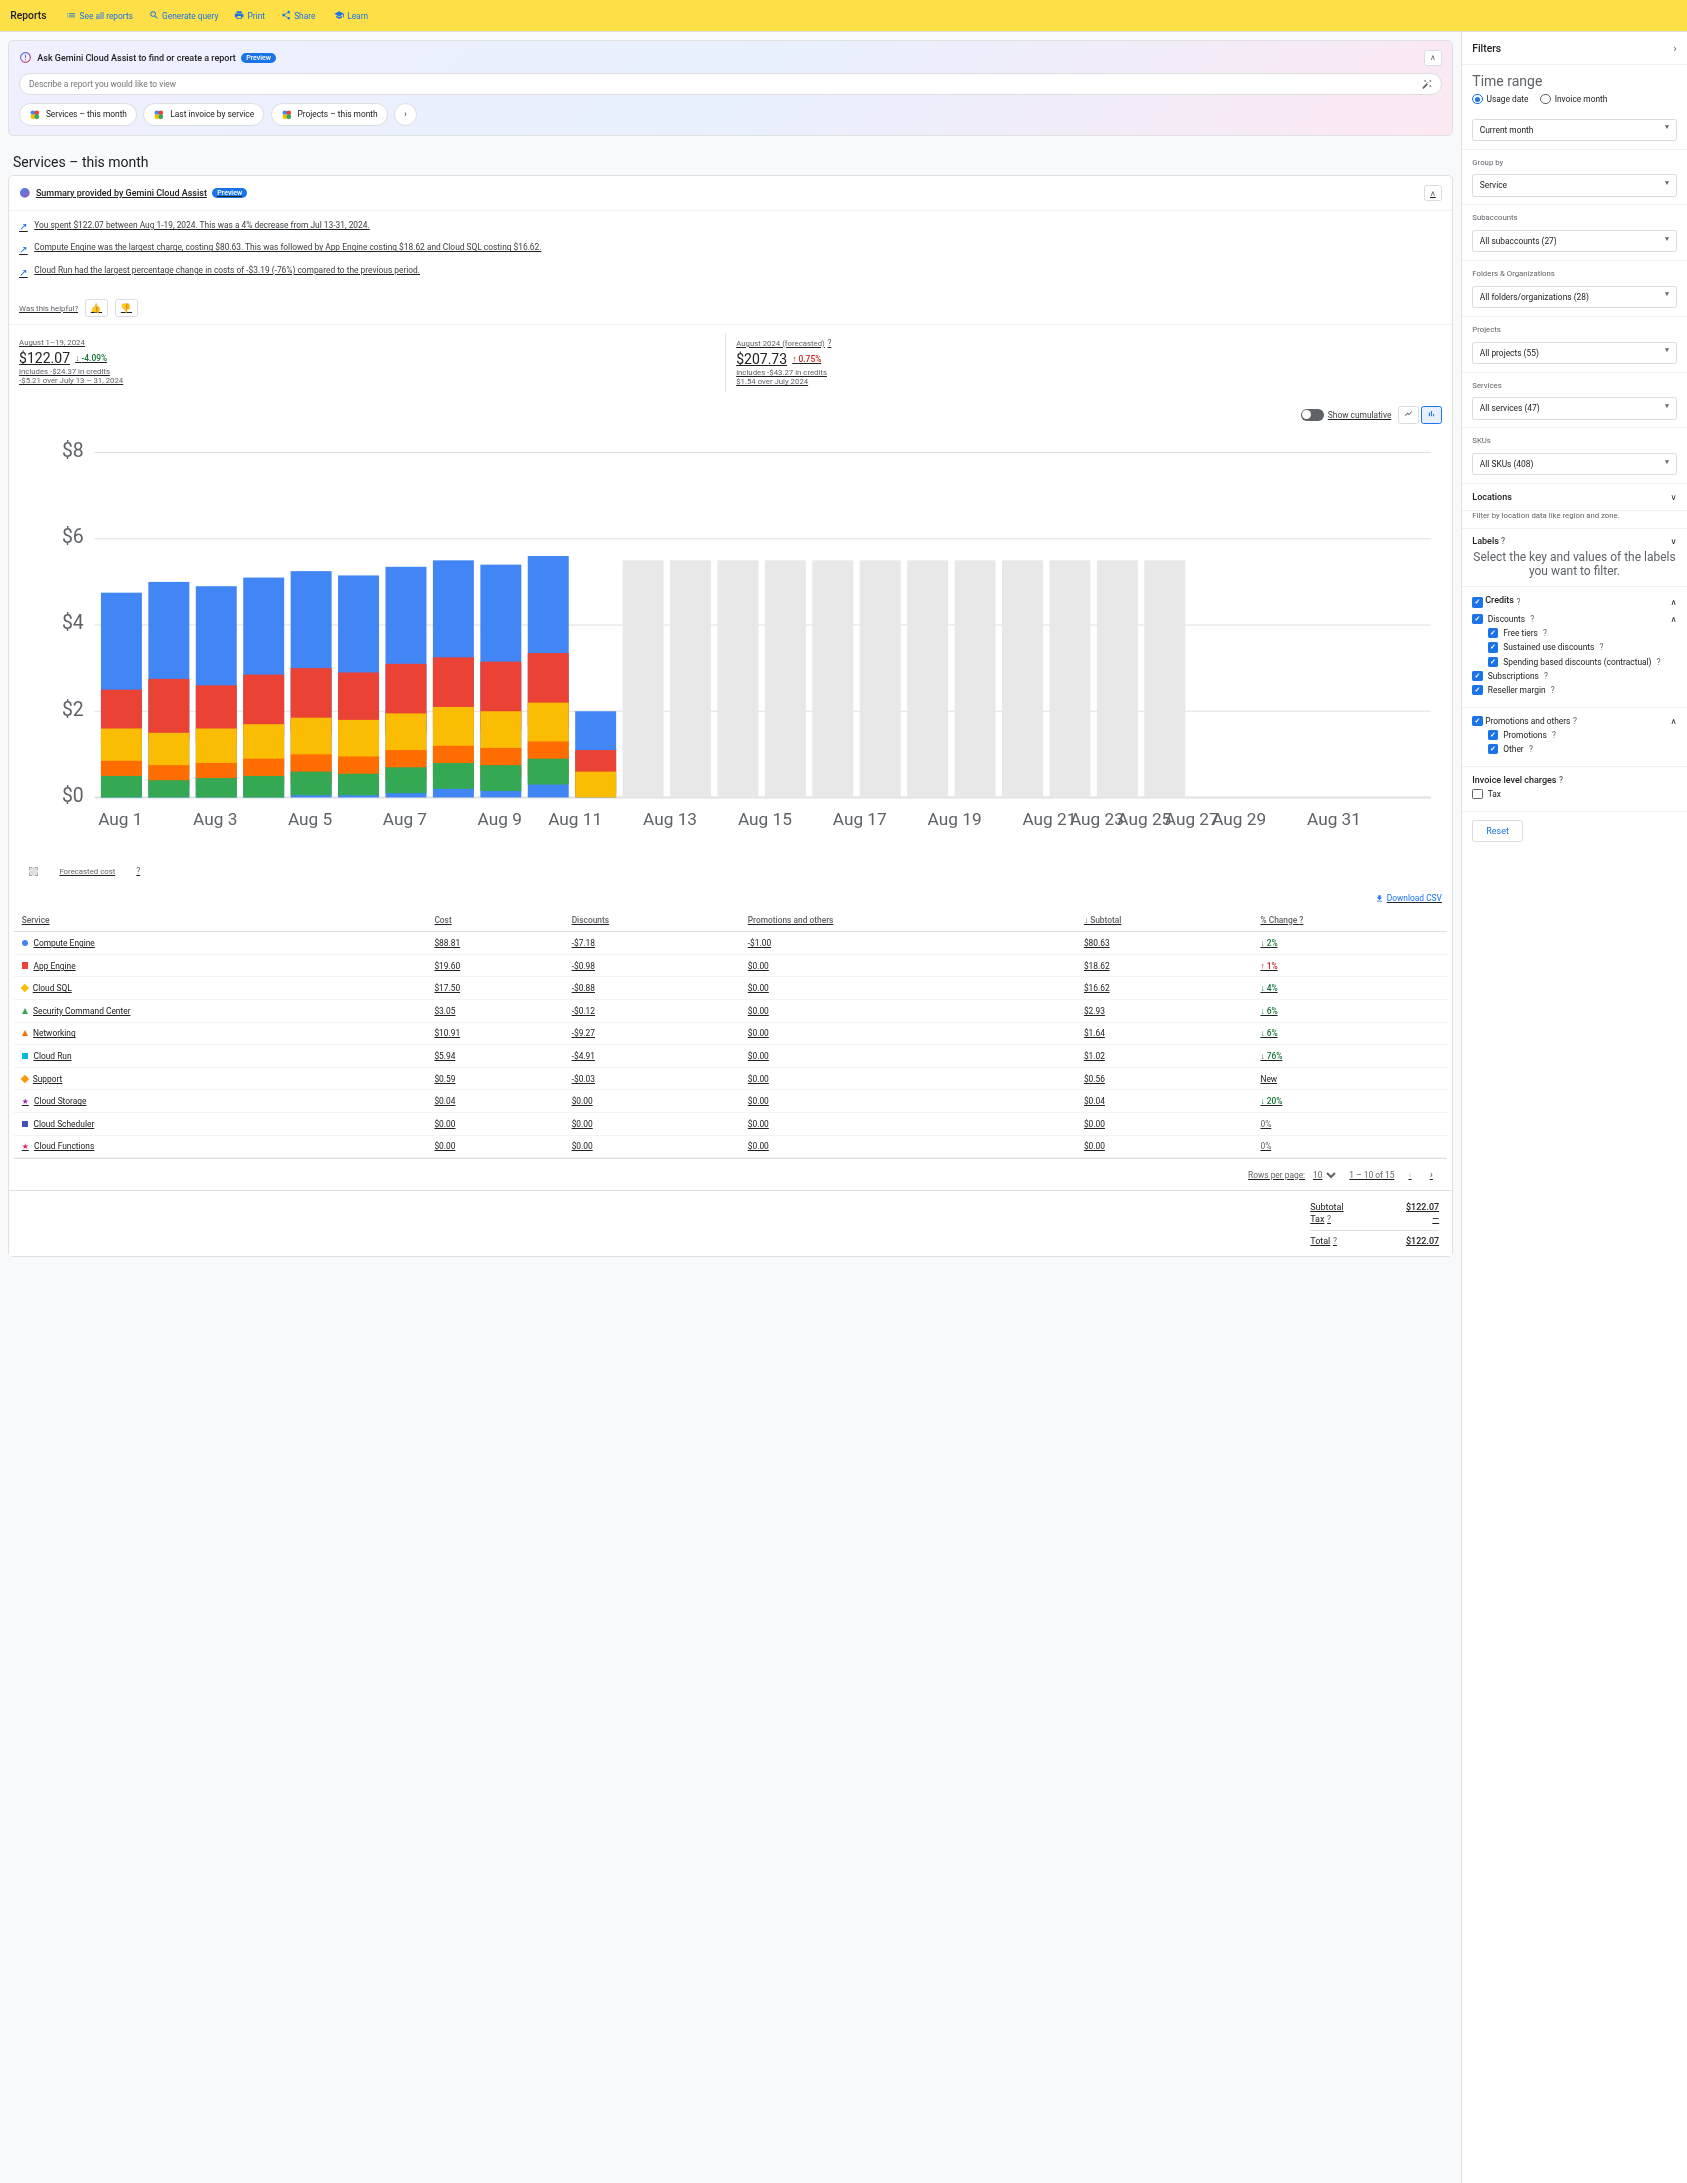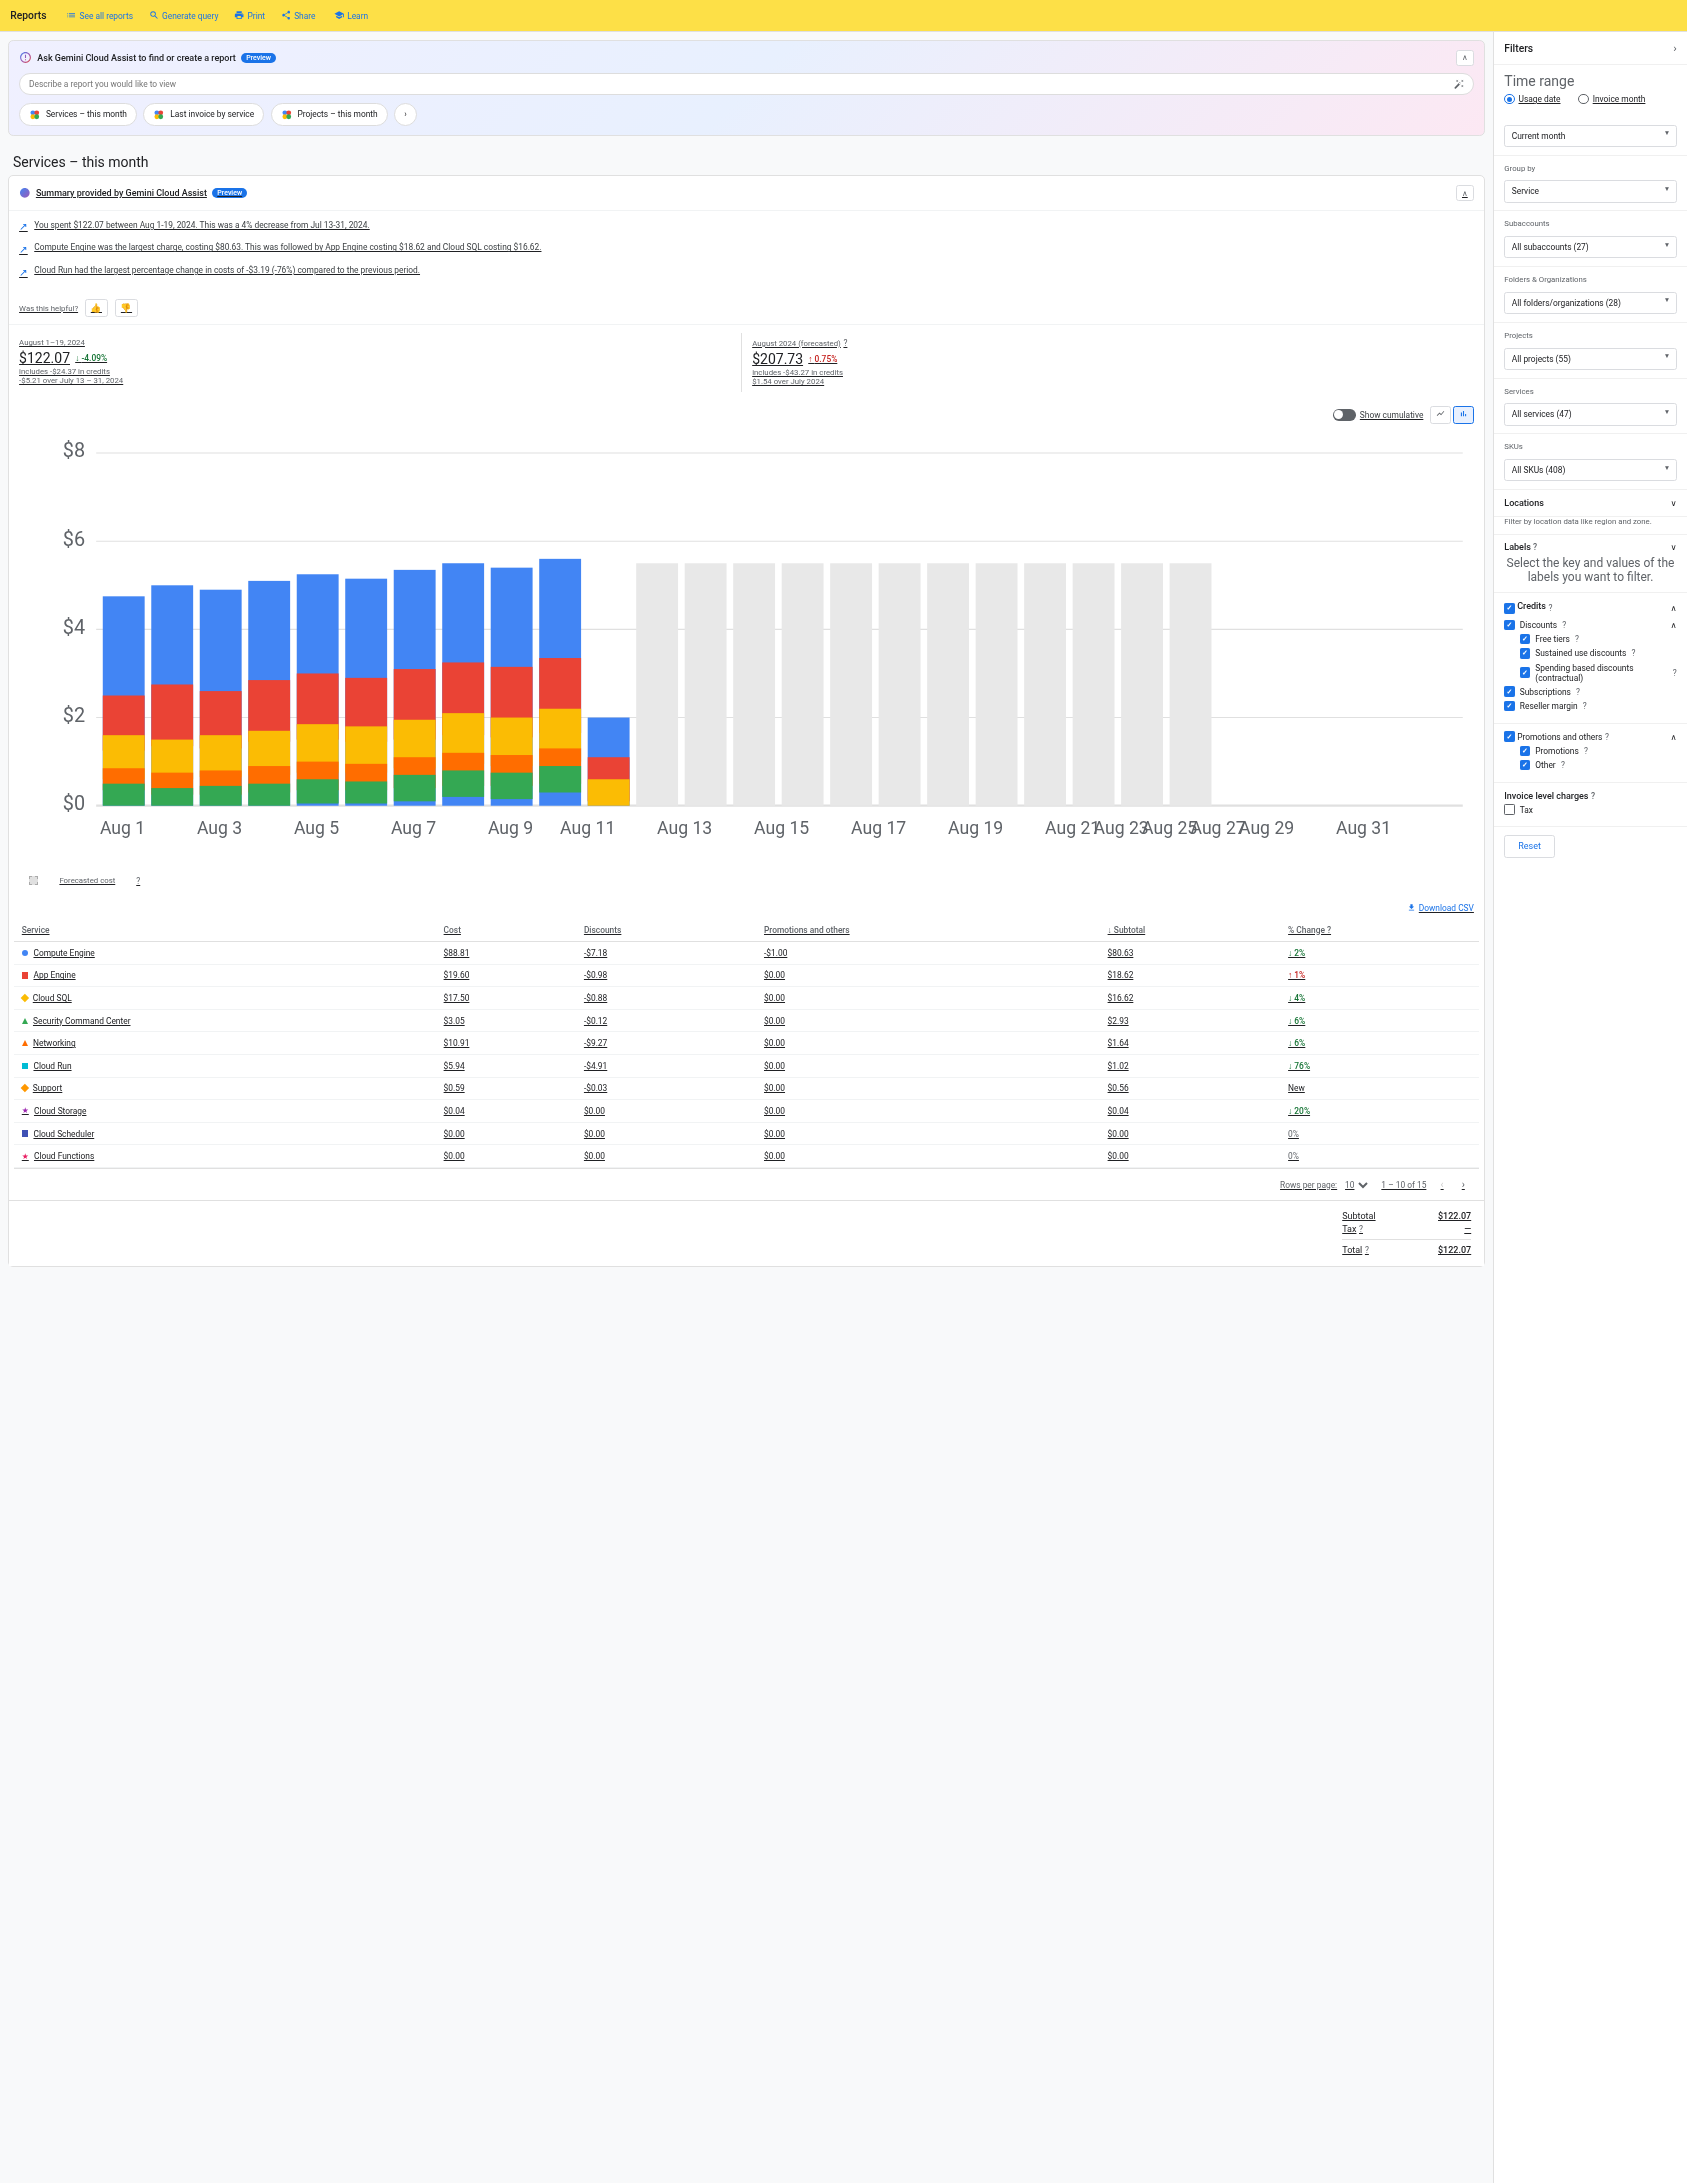--- a/index.html
+++ b/index.html
@@ -85,27 +85,27 @@
     .page-nav-btn:disabled { color: #ccc; }
 
     
     .totals-section { padding: 10.3px 13px; background: #fff; border-top: 0.6px solid #e0e0e0; display: flex; flex-direction: column; align-items: flex-end; gap: 2.6px; font-size: 9px; }
     .totals-row { display: flex; align-items: center; gap: 7.8px; min-width: 129px; }
     .totals-label { flex: 1; text-align: right; color: #202124; display: flex; align-items: center; gap: 2.6px; }
     .totals-value { min-width: 52px; text-align: right; font-weight: 500; }
     .totals-divider { border-bottom: 0.6px solid #e0e0e0; width: 129px; margin: 2.6px 0; align-self: flex-end; }
 
     
-    .sidebar { width: 194px; background: #fff; border-left: 0.6px solid #e0e0e0; padding: 0; flex-shrink: 0; overflow-y: auto; }
+    .sidebar { width: 226px; background: #fff; border-left: 0.6px solid #e0e0e0; padding: 0; flex-shrink: 0; overflow-y: auto; }
     .sidebar-header { display: flex; align-items: center; justify-content: space-between; padding: 9px 10.3px; border-bottom: 0.6px solid #f0f0f0; }
     .sidebar-title { font-size: 10.3px; font-weight: 500; }
     .sidebar-toggle { cursor: pointer; color: #5f6368; font-size: 11.6px; }
     .filter-section { padding: 7.8px 10.3px; border-bottom: 0.6px solid #f0f0f0; }
     .filter-label { font-size: 14px; color: #5f6368; margin-bottom: 5.2px; }
-    .radio-group { display: flex; gap: 18px; margin-bottom: 15px; text-decoration: underline; }
+    .radio-group { display: flex; gap: 12px; margin-bottom: 9px; }
     .radio-option { display: flex; align-items: center; gap: 3.9px; cursor: pointer; font-size: 8.4px; }
     .radio-circle { width: 10.3px; height: 10.3px; border-radius: 50%; border: 1.3px solid #1a73e8; display: flex; align-items: center; justify-content: center; }
     .radio-fill { width: 5.2px; height: 5.2px; border-radius: 50%; background: #1a73e8; }
     .radio-empty { width: 10.3px; height: 10.3px; border-radius: 50%; border: 1.3px solid #5f6368; }
     .filter-select { width: 100%; margin-top: 5.2px; padding: 5.2px 6.5px; border: 0.6px solid #dadce0; border-radius: 2.6px; font-size: 8.4px; color: #202124; background: #fff; appearance: none; cursor: pointer; }
     .select-wrapper { position: relative; }
     .select-wrapper::after { content: '▼'; position: absolute; right: 6.5px; top: 50%; transform: translateY(-50%); font-size: 6.5px; color: #5f6368; pointer-events: none; }
     .filter-section-title { font-size: 7.8px; color: #5f6368; margin-bottom: 2.6px; }
     .locations-toggle { display: flex; align-items: center; justify-content: space-between; padding: 7.8px 10.3px; cursor: pointer; border-bottom: 0.6px solid #f0f0f0; }
     .locations-title { font-size: 9px; font-weight: 500; }

